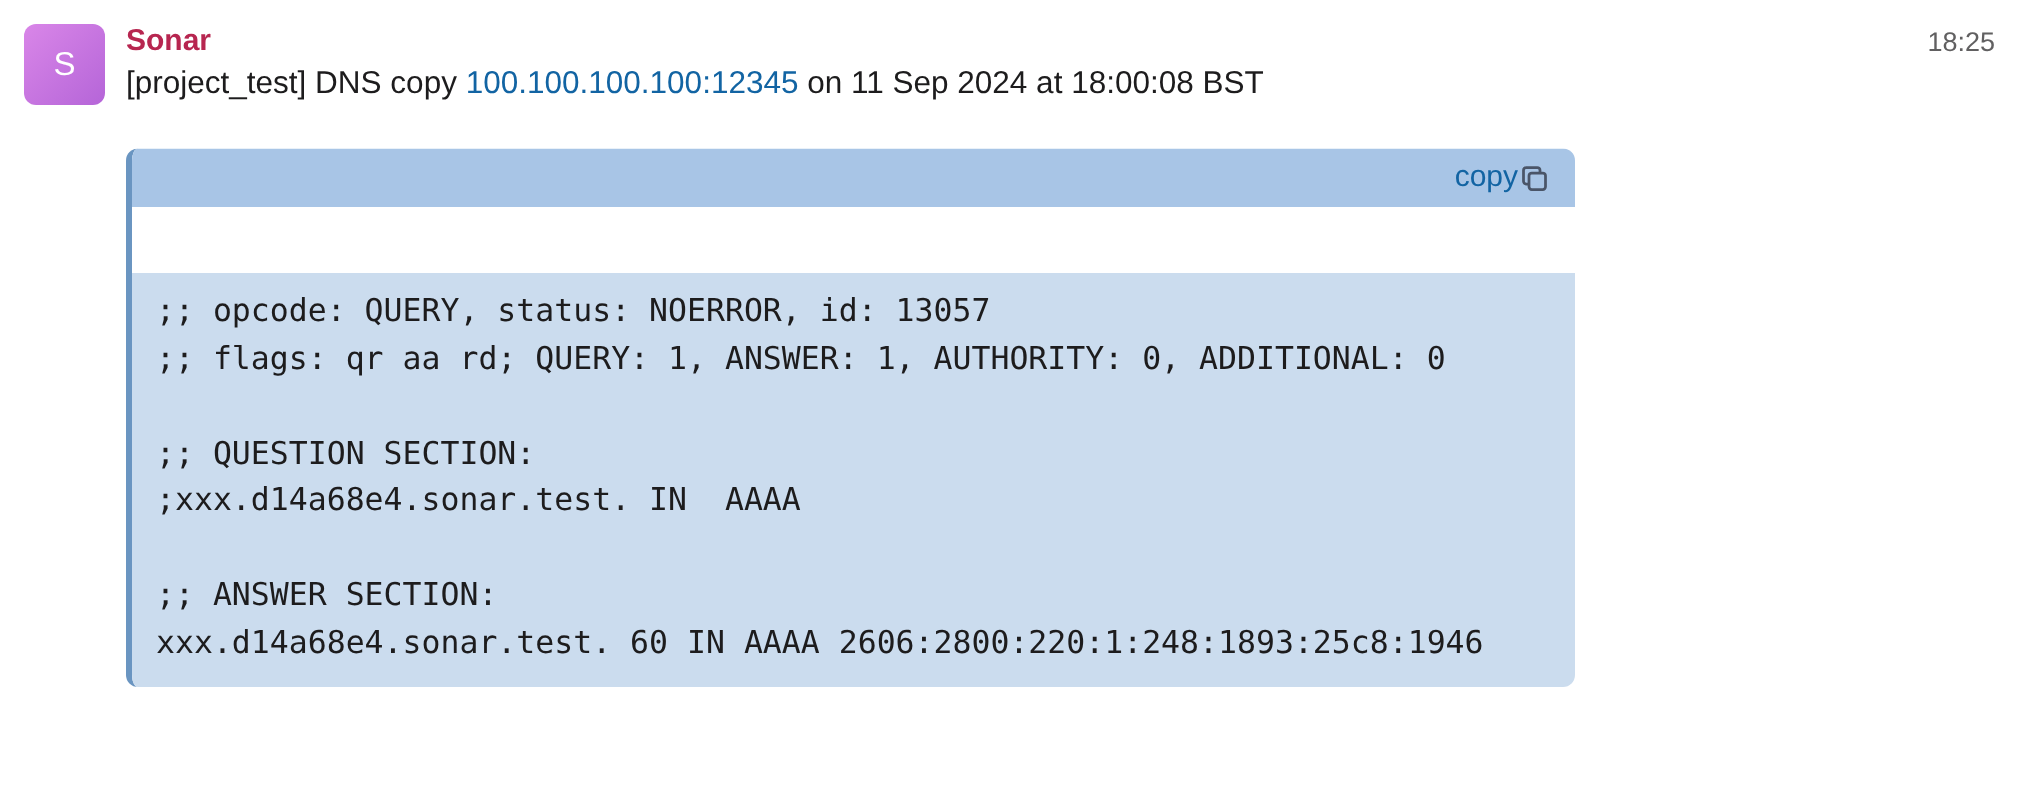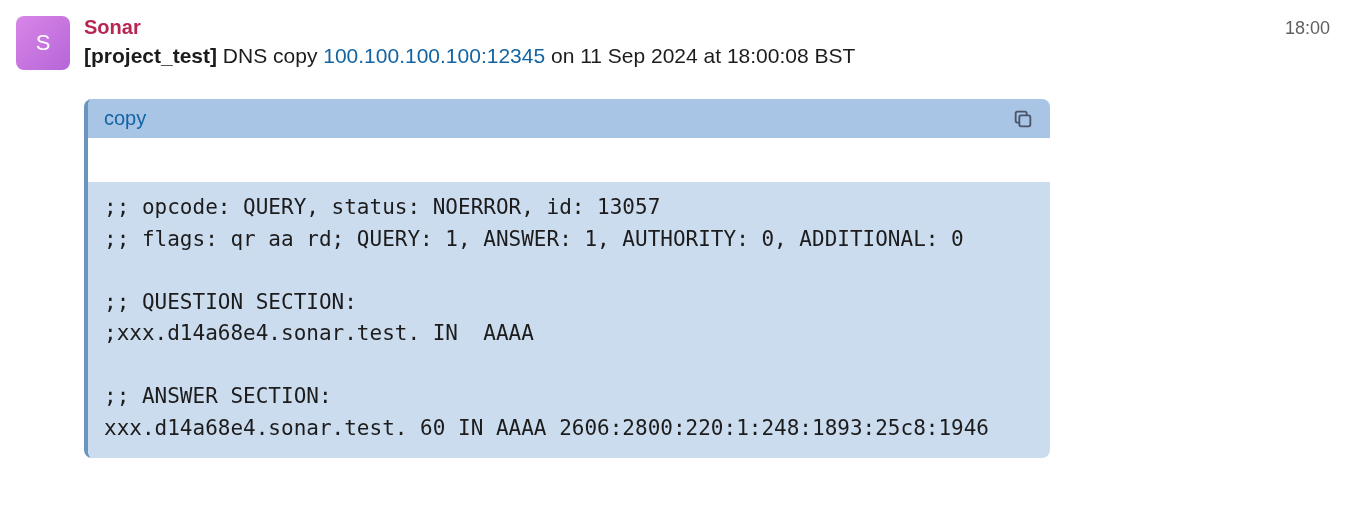--- a/index.html
+++ b/index.html
@@ -47,41 +47,41 @@
       font-size: 18px;
       margin-left: auto;
       padding-right: 12px;
     }
     .subject {
       margin-top: 2px;
       font-size: 21px;
       line-height: 1.45;
     }
     .subject .project {
-      font-weight: 700;
+      font-weight: 400;
       color: #1d1c1d;
     }
     .subject .ip-link {
       color: #1264a3;
       margin-top: 20px;
     }
     .codeblock {
       margin-top: 28px;
       width: 966px;
       max-width: 100%;
       border-left: 4px solid #6a95c1;
       border-radius: 8px;
       overflow: hidden;
     }
     .codeblock-header {
       background: #a8c5e6;
       padding: 8px 16px;
       display: flex;
       align-items: center;
-      justify-content: space-between;
+      justify-content: flex-end;
     }
     .copy-btn {
       background: none;
       border: none;
       color: #1264a3;
       font-size: 20px;
       font-weight: 400;
       cursor: pointer;
       font-family: inherit;
       padding: 0;
@@ -109,21 +109,21 @@
 </head>
 <body>
 
 <div class="message">
   <div class="avatar">
     <span>S</span>
   </div>
   <div class="content">
     <div class="header">
       <span class="sender">Sonar</span>
-      <span class="timestamp">18:00</span>
+      <span class="timestamp">18:25</span>
     </div>
     <div class="subject">
       <span class="project">[project_test]</span><span> DNS copy </span><span class="ip-link">100.100.100.100:12345</span><span> on 11 Sep 2024 at 18:00:08 BST</span>
     </div>
     <div class="codeblock">
       <div class="codeblock-header">
         <button class="copy-btn">copy</button>
         <svg class="copy-icon" viewBox="0 0 24 24">
           <rect x="8" y="8" width="12" height="12" rx="2"></rect>
           <path d="M16 8V6a2 2 0 0 0-2-2H6a2 2 0 0 0-2 2v8a2 2 0 0 0 2 2h2"></path>

